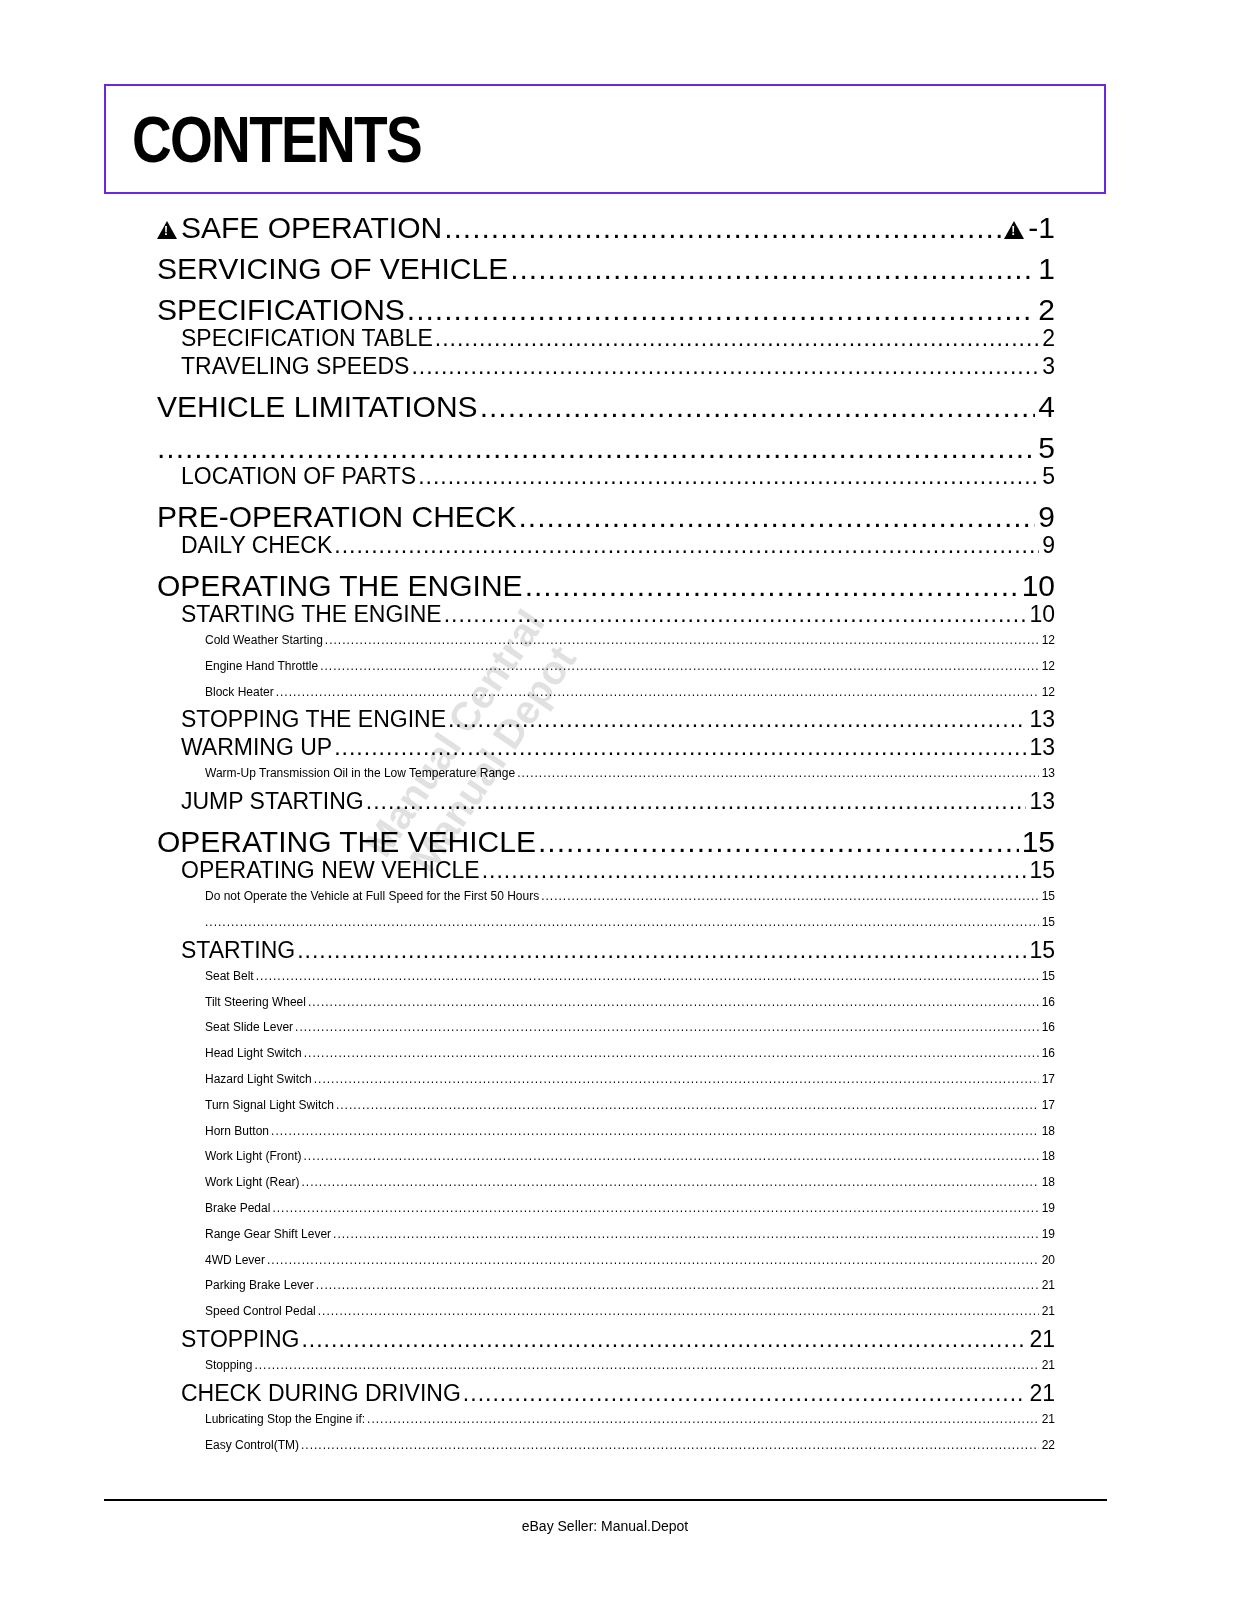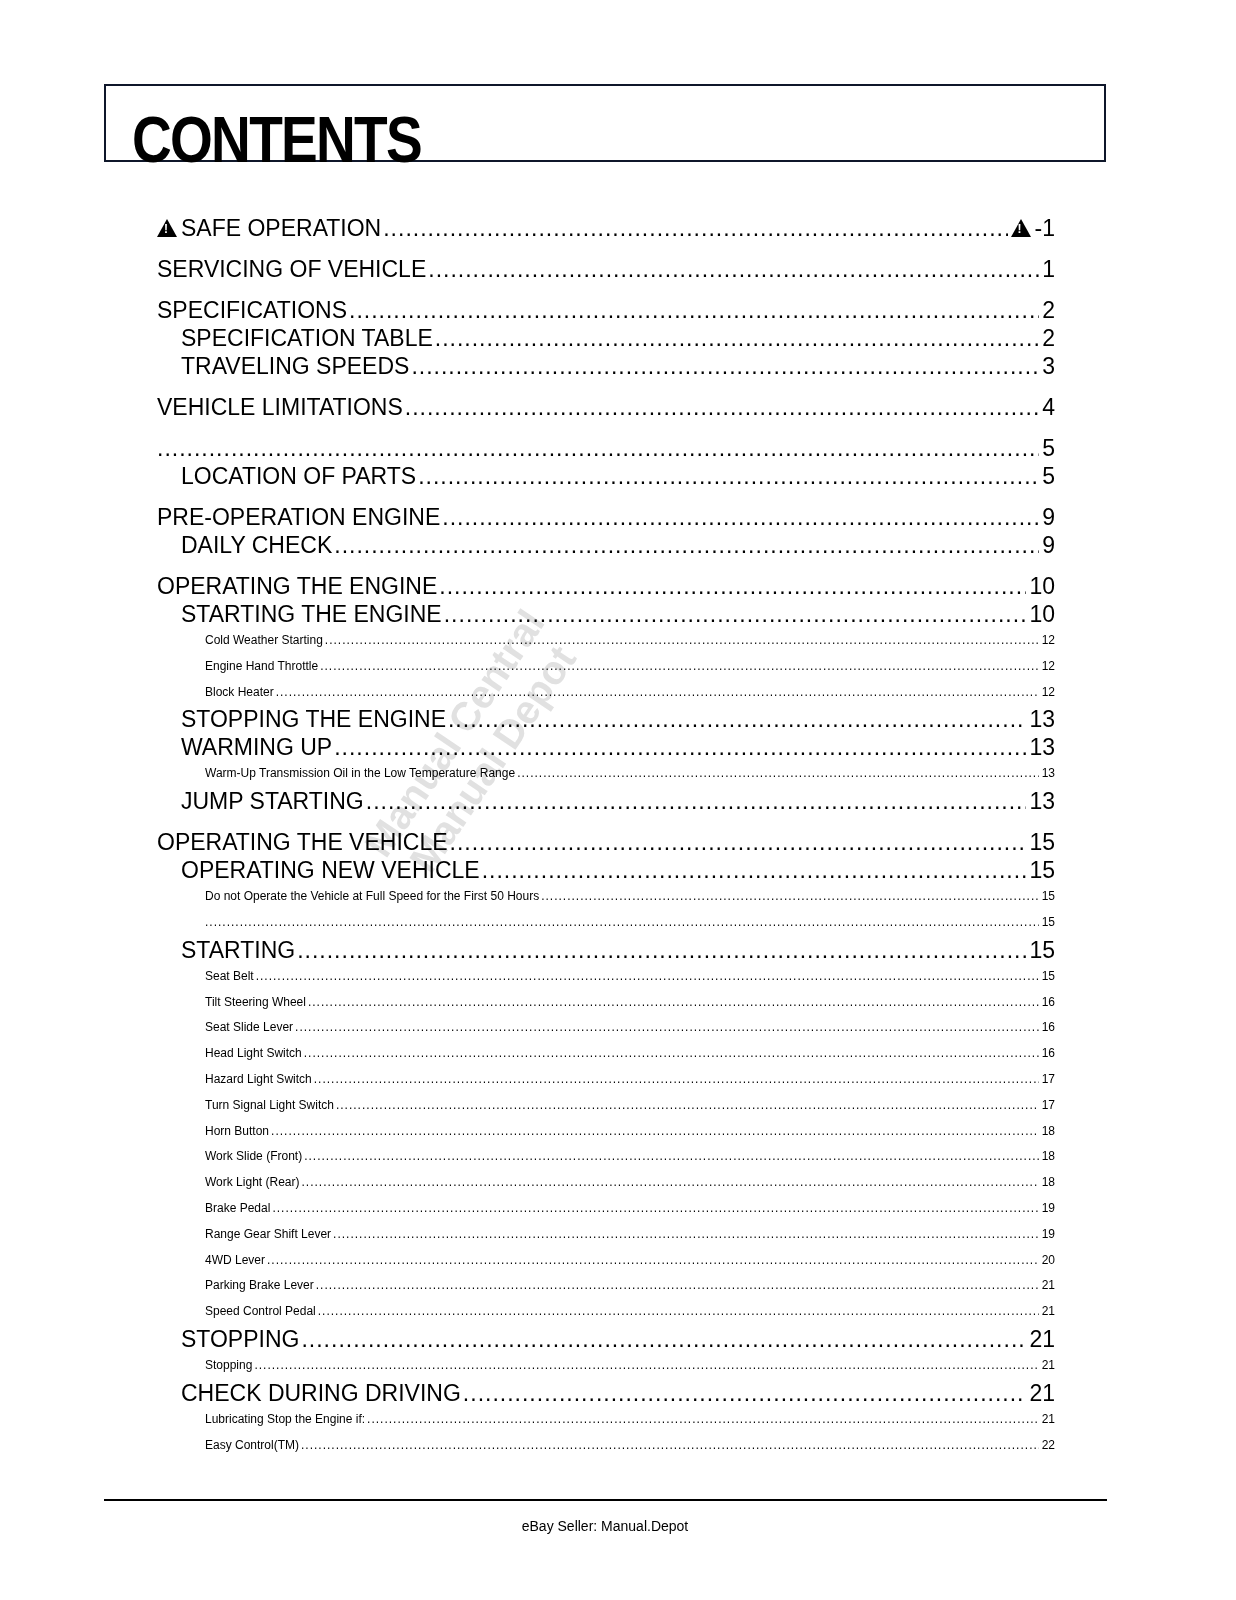--- a/index.html
+++ b/index.html
@@ -1,43 +1,43 @@
 <!DOCTYPE html>
 <html><head>
   <meta charset="utf-8">
   <style>
     html, body { margin: 0; padding: 0; background: #ffffff; }
     body {
       width: 1236px; height: 1600px; position: relative; overflow: hidden;
       font-family: "Liberation Sans", sans-serif; color: #000;
     }
     .title-box {
-      position: absolute; left: 104px; top: 84px; width: 1002px; height: 78px;
-      border: 2px solid #0f172a; box-sizing: border-box;
+      position: absolute; left: 104px; top: 84px; width: 1002px; height: 110px;
+      border: 2px solid #6d28d9; box-sizing: border-box;
     }
     .title-box h1 {
       margin: 0; position: absolute; left: 26px; top: 22px;
       font-family: "Liberation Sans", sans-serif; font-weight: bold;
       font-size: 64px; letter-spacing: -2px; transform: scaleX(0.86); transform-origin: left center;
       line-height: 1;
     }
     .toc { position: absolute; left: 157px; top: 214px; width: 898px; }
     .row {
       display: flex; align-items: baseline; white-space: nowrap; overflow: hidden;
     }
     .row .label { flex: 0 0 auto; padding-right: 2px; }
     .row .dots {
       flex: 1 1 auto; overflow: hidden; white-space: nowrap; letter-spacing: 1px;
       color: #000;
     }
     .row .dots::before {
       content: "........................................................................................................................................................................................................................................................";
     }
     .row .page { flex: 0 0 auto; padding-left: 3px; text-align: right; }
-    .lvl1 { font-size: 23px; height: 28px; line-height: 28px; padding-left: 0; }
+    .lvl1 { font-size: 30px; height: 28px; line-height: 28px; padding-left: 0; }
     .lvl2 { font-size: 23px; height: 28px; line-height: 28px; padding-left: 24px; }
     .lvl3 { font-size: 12px; height: 25.8px; line-height: 25.8px; padding-left: 48px; align-items: center; }
     .gap { margin-top: 13px; }
     .warn {
       display: inline-block; width: 0; height: 0; vertical-align: -1px;
       border-left: 10px solid transparent; border-right: 10px solid transparent;
       border-bottom: 18px solid #000; position: relative; margin-right: 4px;
     }
     .warn::after {
       content: "!"; position: absolute; left: -3px; top: 3px; color: #fff;
@@ -109,21 +109,21 @@
       <span class="dots"></span>
       <span class="page">5</span>
     </div>
   <div class="row lvl2">
       <span class="label">LOCATION OF PARTS</span>
       <span class="dots"></span>
       <span class="page">5</span>
     </div>
 
   <div class="row lvl1 gap">
-      <span class="label">PRE-OPERATION ENGINE</span>
+      <span class="label">PRE-OPERATION CHECK</span>
       <span class="dots"></span>
       <span class="page">9</span>
     </div>
   <div class="row lvl2">
       <span class="label">DAILY CHECK</span>
       <span class="dots"></span>
       <span class="page">9</span>
     </div>
 
   <div class="row lvl1 gap">
@@ -225,21 +225,21 @@
       <span class="label">Turn Signal Light Switch</span>
       <span class="dots"></span>
       <span class="page">17</span>
     </div>
   <div class="row lvl3">
       <span class="label">Horn Button</span>
       <span class="dots"></span>
       <span class="page">18</span>
     </div>
   <div class="row lvl3">
-      <span class="label">Work Slide (Front)</span>
+      <span class="label">Work Light (Front)</span>
       <span class="dots"></span>
       <span class="page">18</span>
     </div>
   <div class="row lvl3">
       <span class="label">Work Light (Rear)</span>
       <span class="dots"></span>
       <span class="page">18</span>
     </div>
   <div class="row lvl3">
       <span class="label">Brake Pedal</span>

